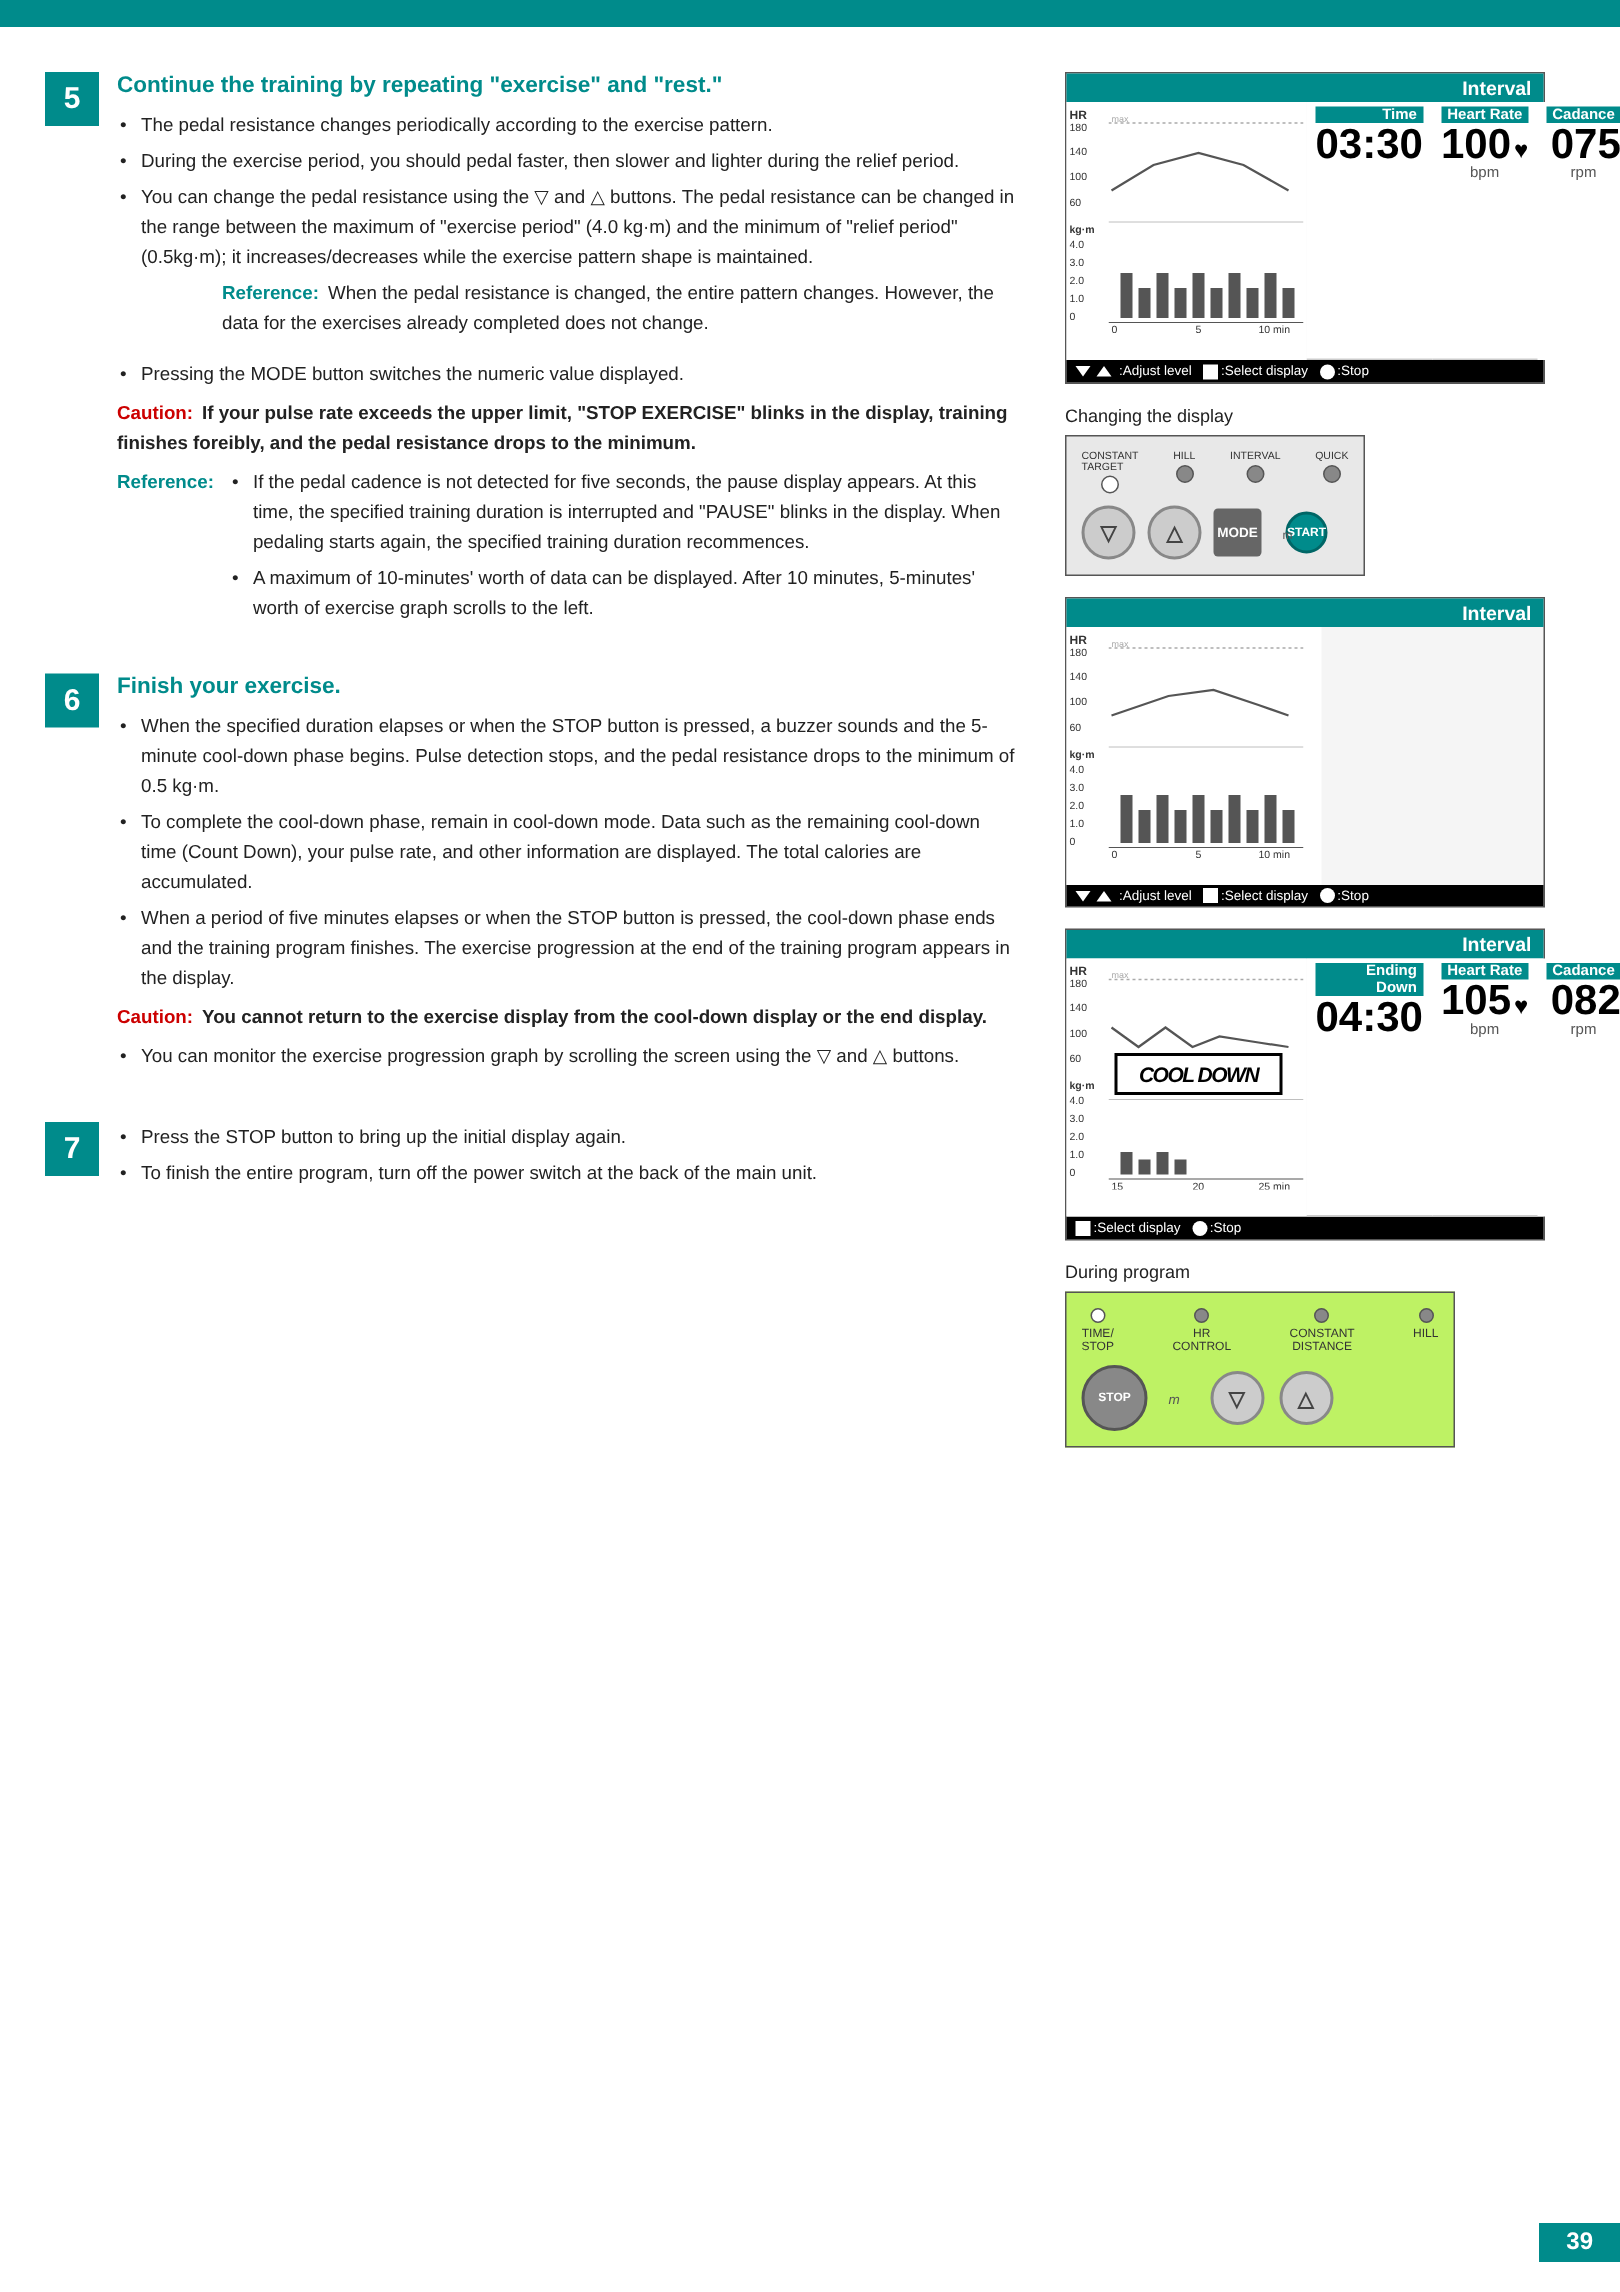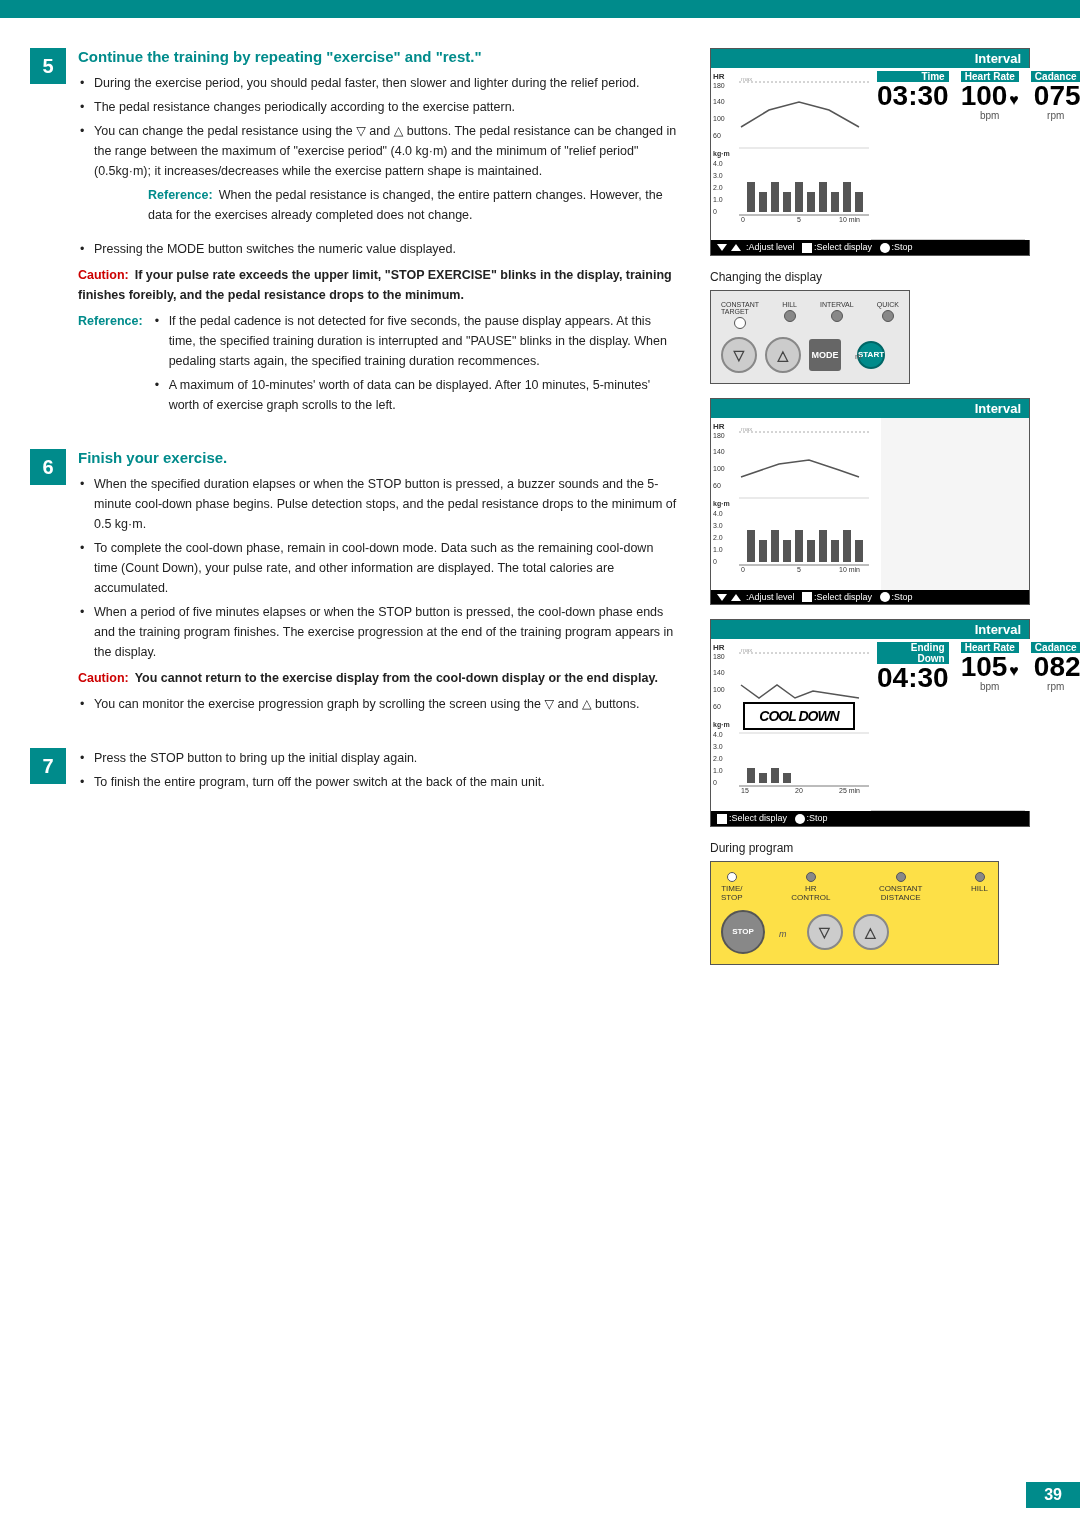--- a/index.html
+++ b/index.html
@@ -282,22 +282,22 @@
     }
 
     .ending-program-label {
       font-size: 12px;
       color: #222;
       margin-bottom: 6px;
     }
 
     .end-button-panel {
       border: 1.5px solid #555;
-      background: #fde047;
-      width: 289px;
+      background: #bef264;
+      width: 260px;
       padding: 10px;
     }
 
     .end-btn-top-row {
       display: flex;
       flex-direction: row;
       justify-content: space-between;
       margin-bottom: 8px;
     }
 
@@ -371,22 +371,22 @@
 <div class="page-content">
 
   <div class="left-col">
 
     <div class="section-block">
       <div class="section-number">5</div>
       <div class="section-content">
         <div class="section-title">Continue the training by repeating "exercise" and "rest."</div>
         <div class="section-body">
           <ul>
+            <li>The pedal resistance changes periodically according to the exercise pattern.</li>
             <li>During the exercise period, you should pedal faster, then slower and lighter during the relief period.</li>
-            <li>The pedal resistance changes periodically according to the exercise pattern.</li>
             <li>You can change the pedal resistance using the ▽ and △ buttons. The pedal resistance can be changed in the range between the maximum of "exercise period" (4.0 kg·m) and the minimum of "relief period" (0.5kg·m); it increases/decreases while the exercise pattern shape is maintained.</li>
           </ul>
           <div class="reference-block">
             <span class="reference-label">Reference:</span><span>When the pedal resistance is changed, the entire pattern changes. However, the data for the exercises already completed does not change.</span>
           </div>
           <ul style="margin-top:14px;">
             <li>Pressing the MODE button switches the numeric value displayed.</li>
           </ul>
           <div class="caution-block">
             <span class="caution-label">Caution:</span><span class="bold-text">If your pulse rate exceeds the upper limit, "STOP EXERCISE" blinks in the display, training finishes foreibly, and the pedal resistance drops to the minimum.</span>

